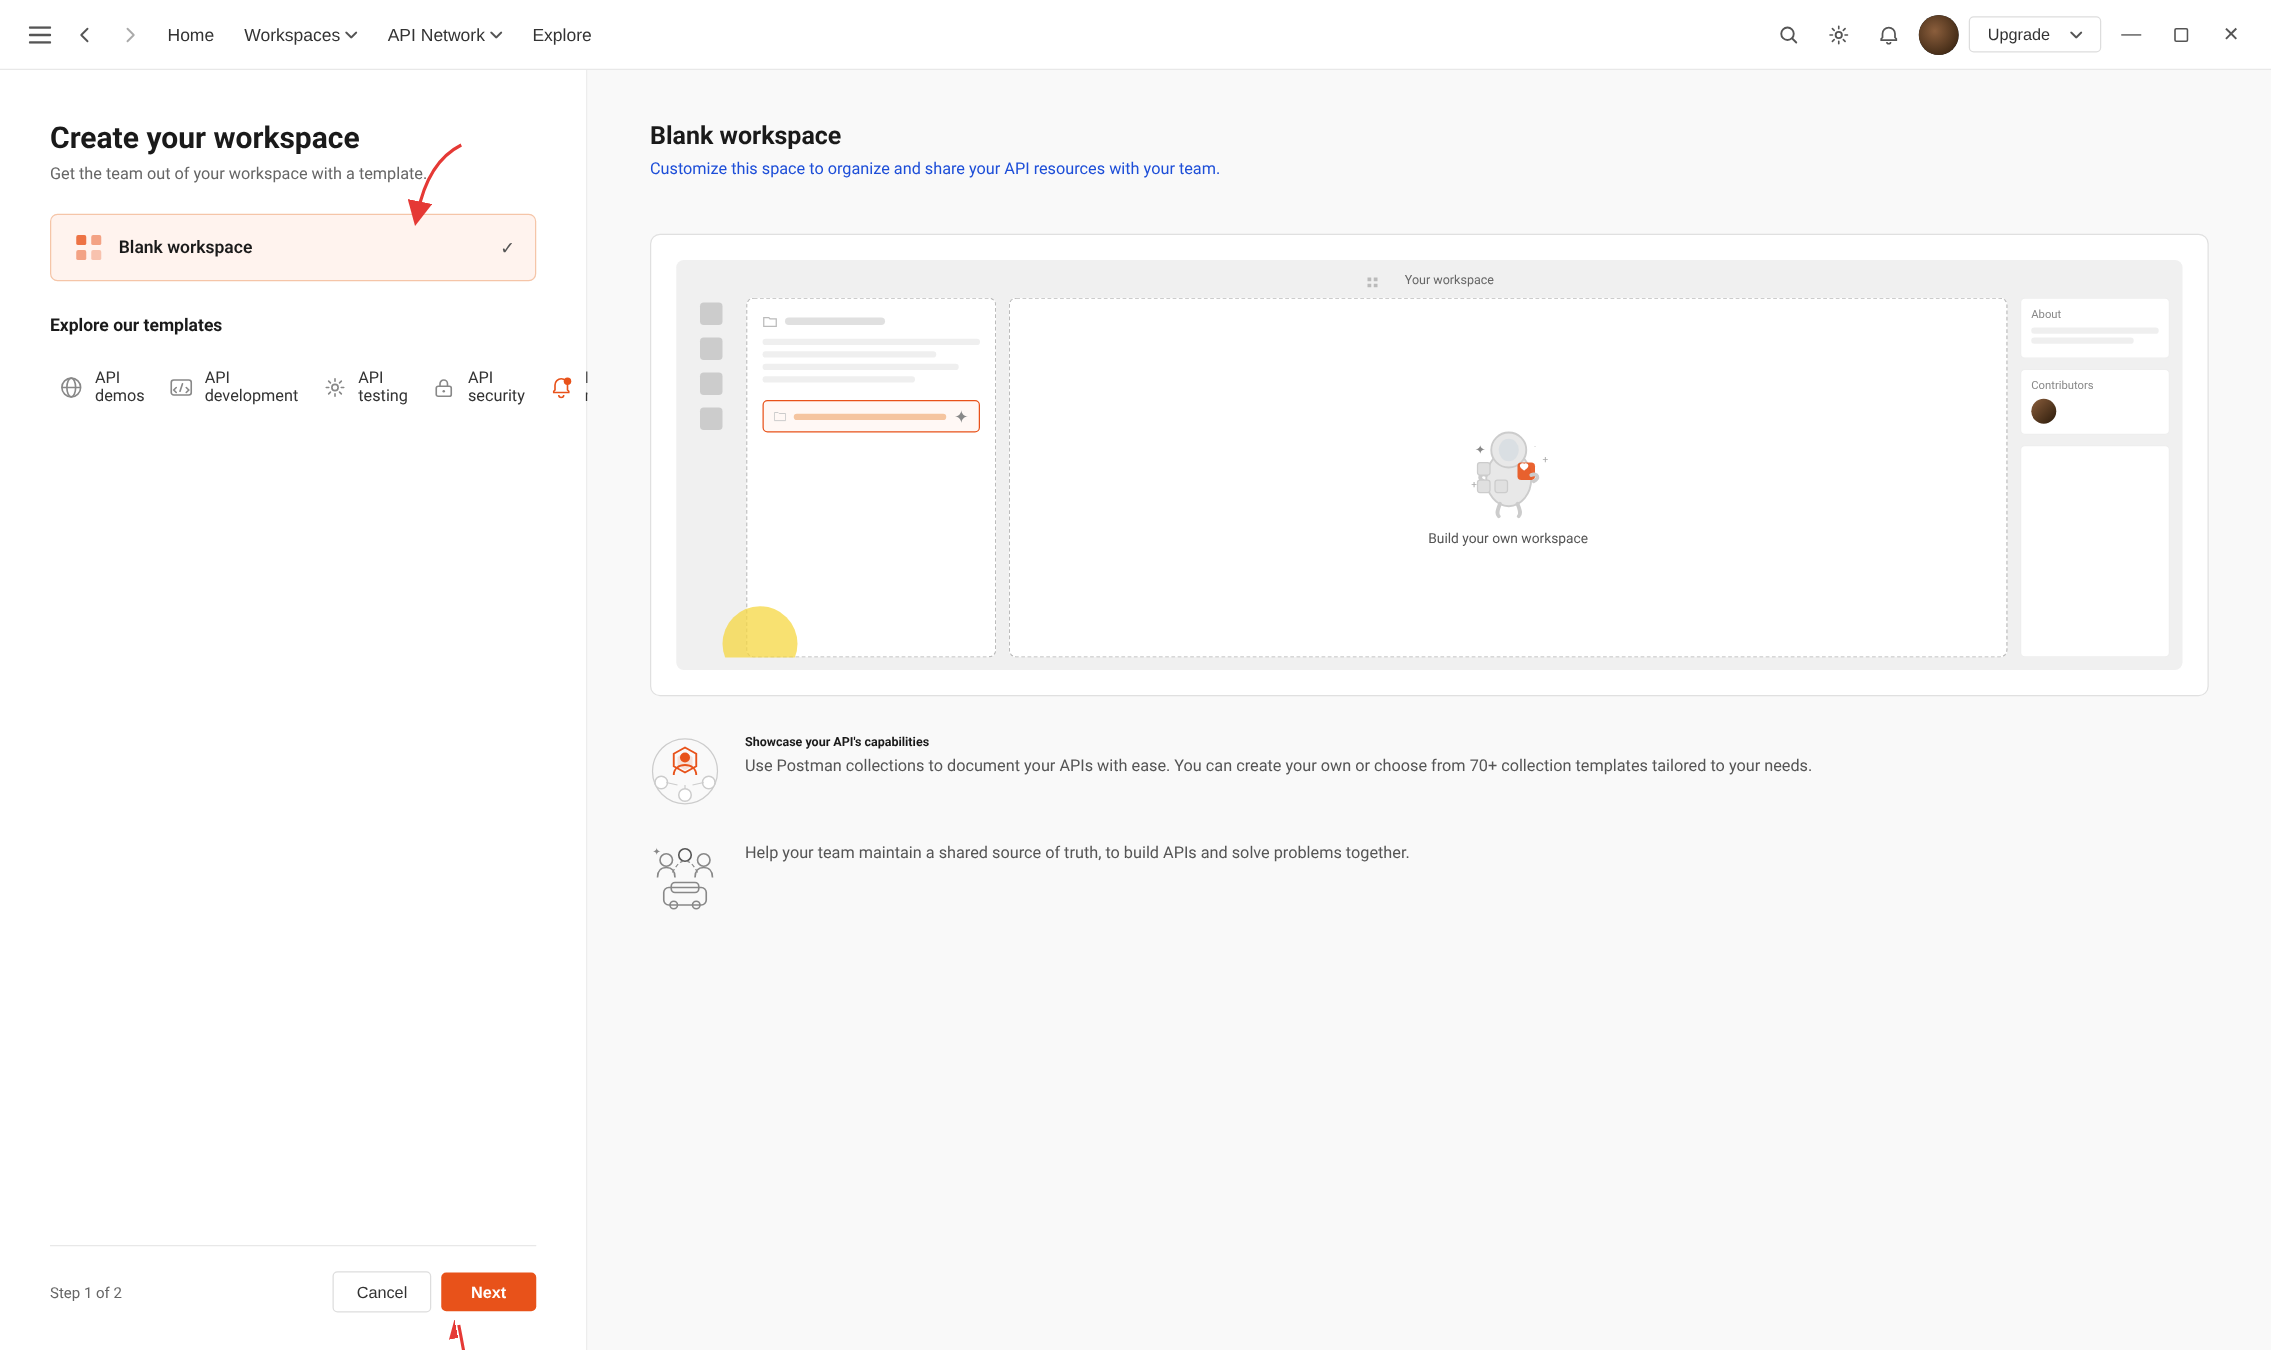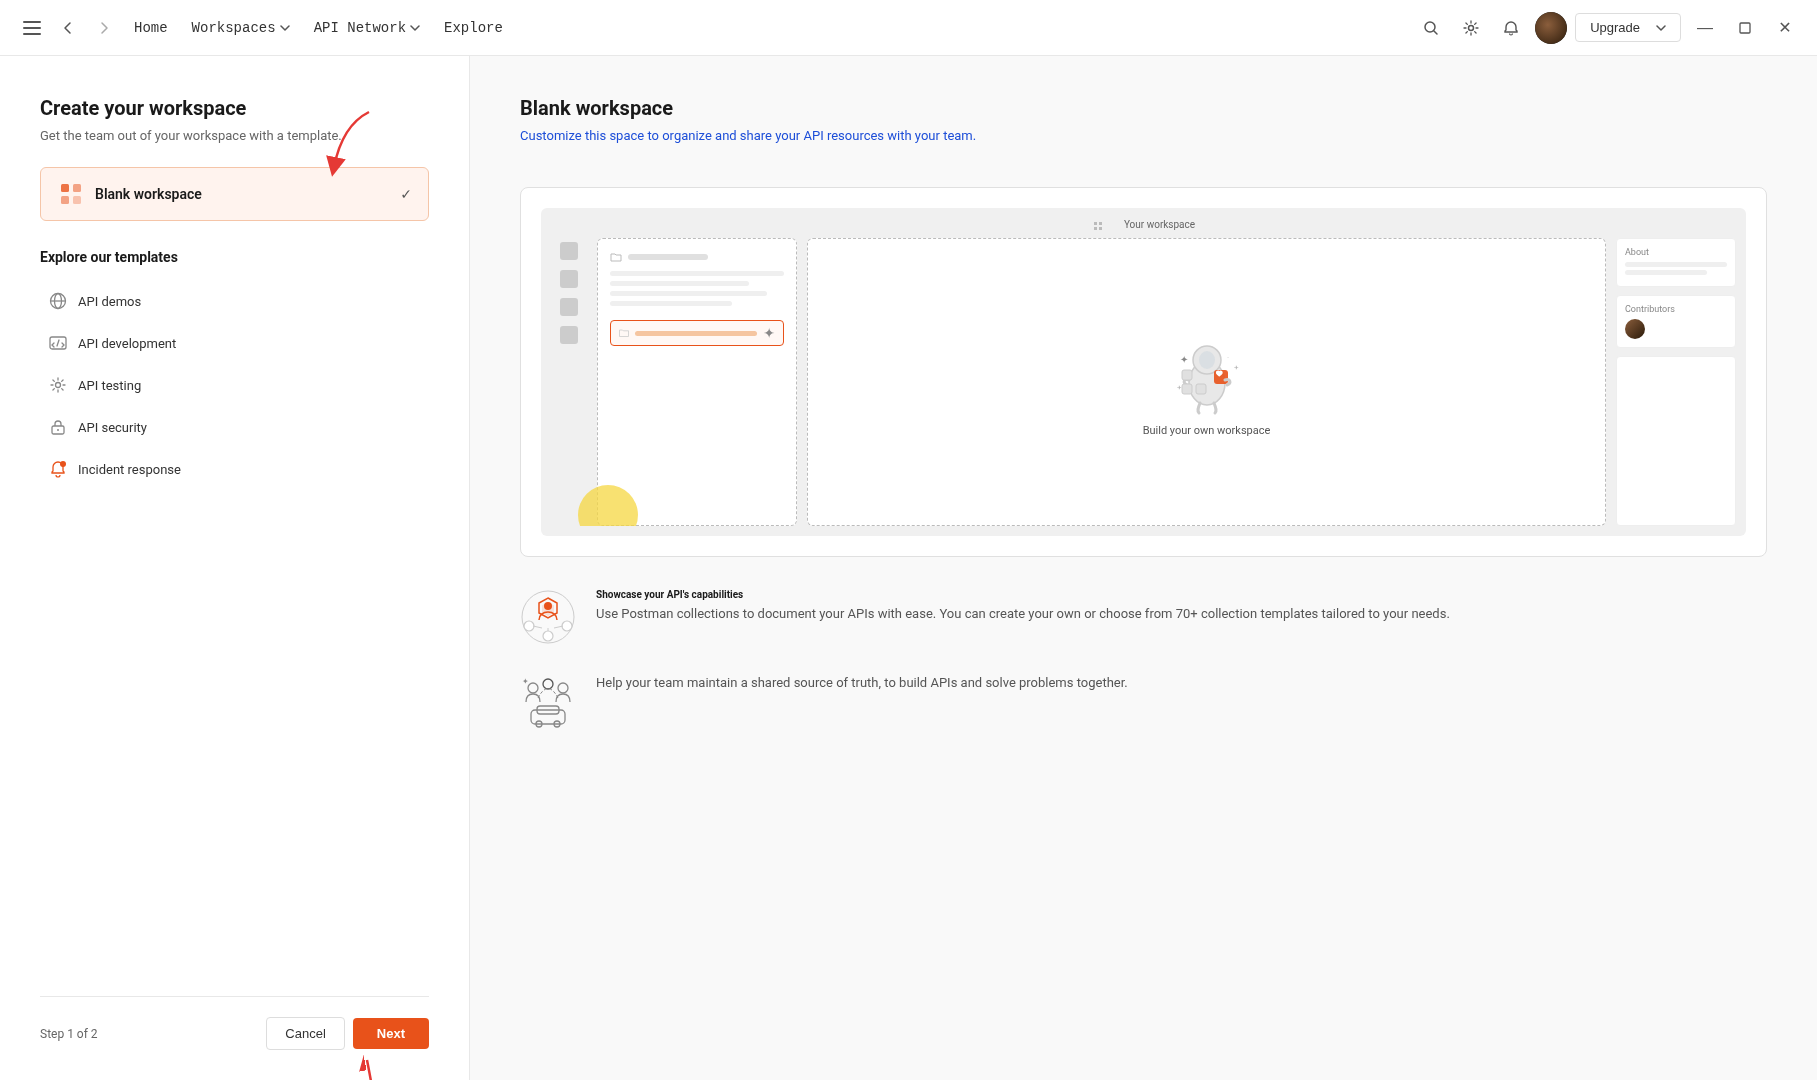--- a/index.html
+++ b/index.html
@@ -37,21 +37,21 @@
       font-size: 16px;
       border: none; background: none;
     }
     .nav-link {
       padding: 6px 10px;
       font-size: 14px;
       color: #333;
       cursor: pointer;
       border-radius: 4px;
       display: flex; align-items: center; gap: 4px;
-      border: none; background: none; font-family: Liberation Mono, monospace;
+      border: none; background: none;
     }
     .topbar-right {
       display: flex; align-items: center; gap: 8px;
     }
     .topbar-right-icon {
       width: 32px; height: 32px;
       display: flex; align-items: center; justify-content: center;
       border-radius: 50%;
       cursor: pointer;
       color: #555;
@@ -90,21 +90,21 @@
     
     .left-panel {
       width: 470px;
       min-width: 470px;
       padding: 40px 40px 30px 40px;
       border-right: 1px solid #e8e8e8;
       display: flex;
       flex-direction: column;
     }
     .page-title {
-      font-size: 20px;
+      font-size: 24px;
       font-weight: 700;
       color: #1a1a1a;
       margin-bottom: 8px;
     }
     .page-subtitle {
       font-size: 13px;
       color: #666;
       margin-bottom: 24px;
     }
 
@@ -137,21 +137,21 @@
 
     
     .templates-title {
       font-size: 14px;
       font-weight: 700;
       color: #1a1a1a;
       margin-bottom: 16px;
     }
     .template-list {
       display: flex;
-      flex-direction: column;
+      flex-direction: row;
       gap: 2px;
       flex: 1;
     }
     .template-item {
       display: flex; align-items: center;
       padding: 10px 8px;
       border-radius: 4px;
       cursor: pointer;
       gap: 10px;
     }

